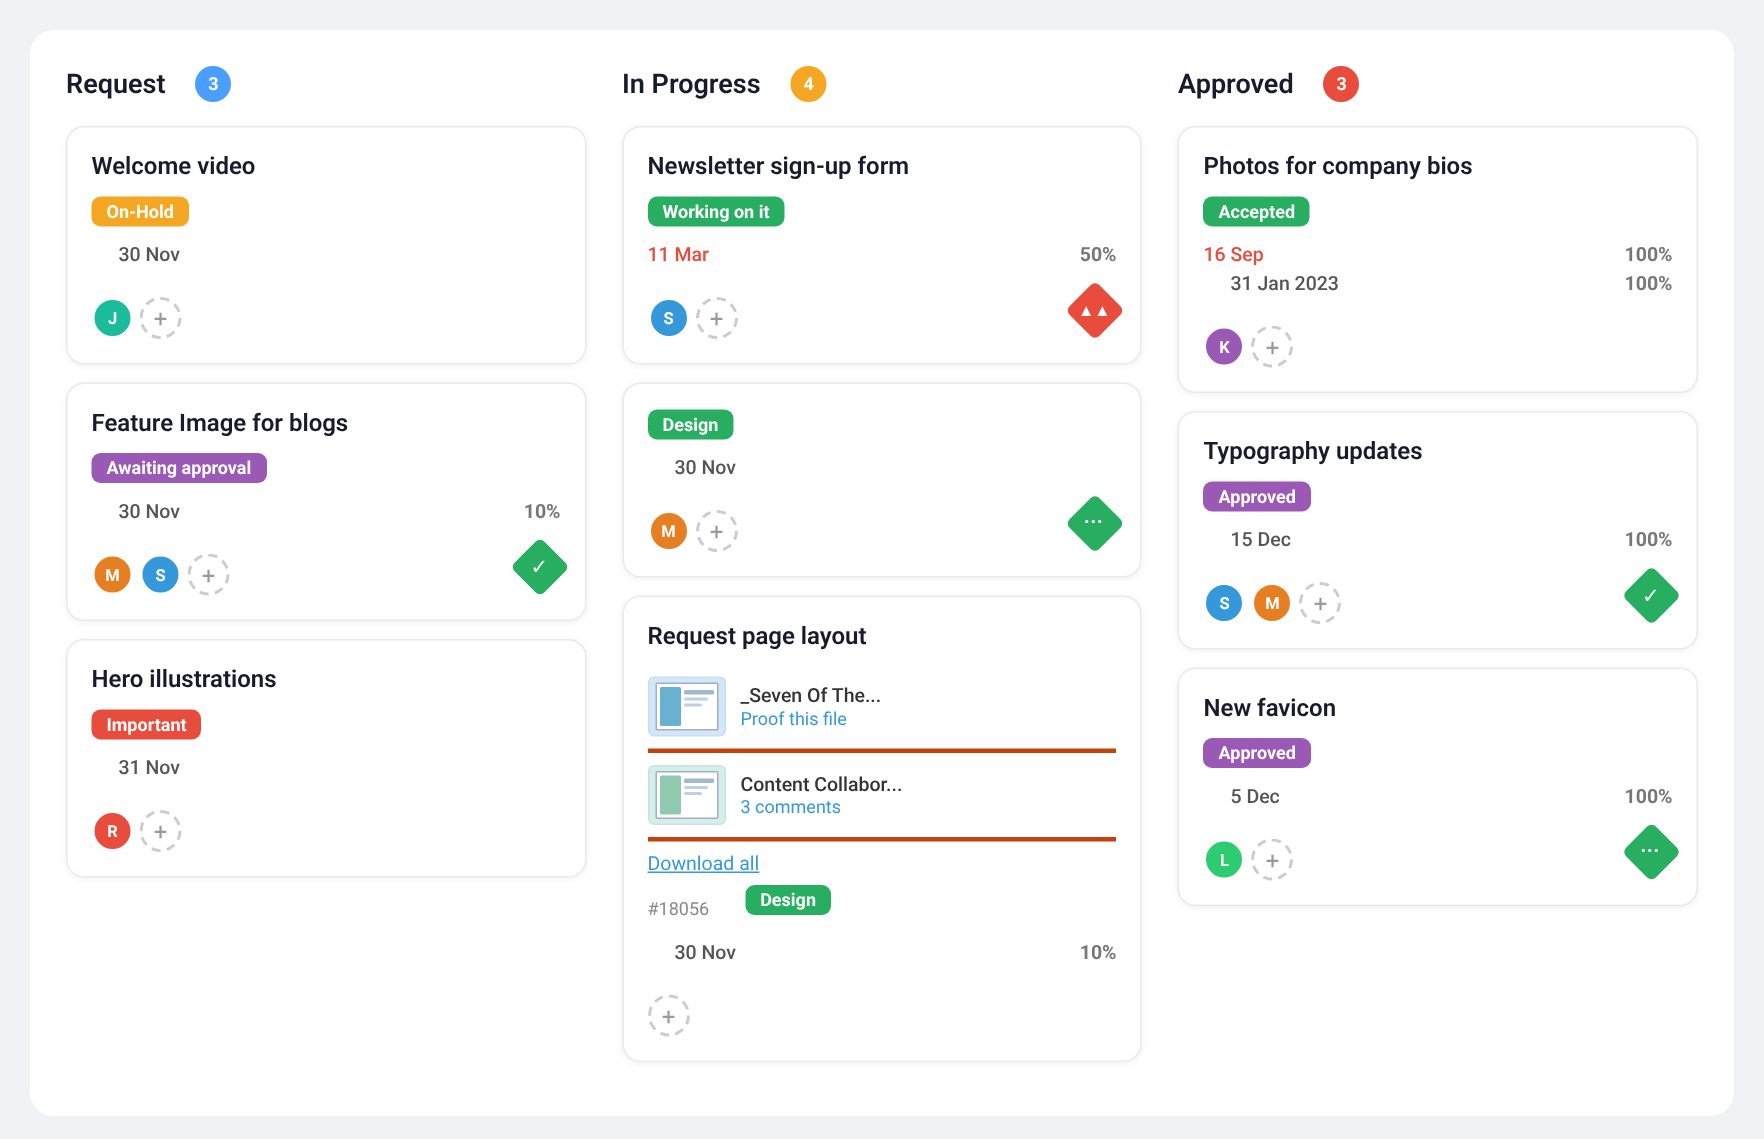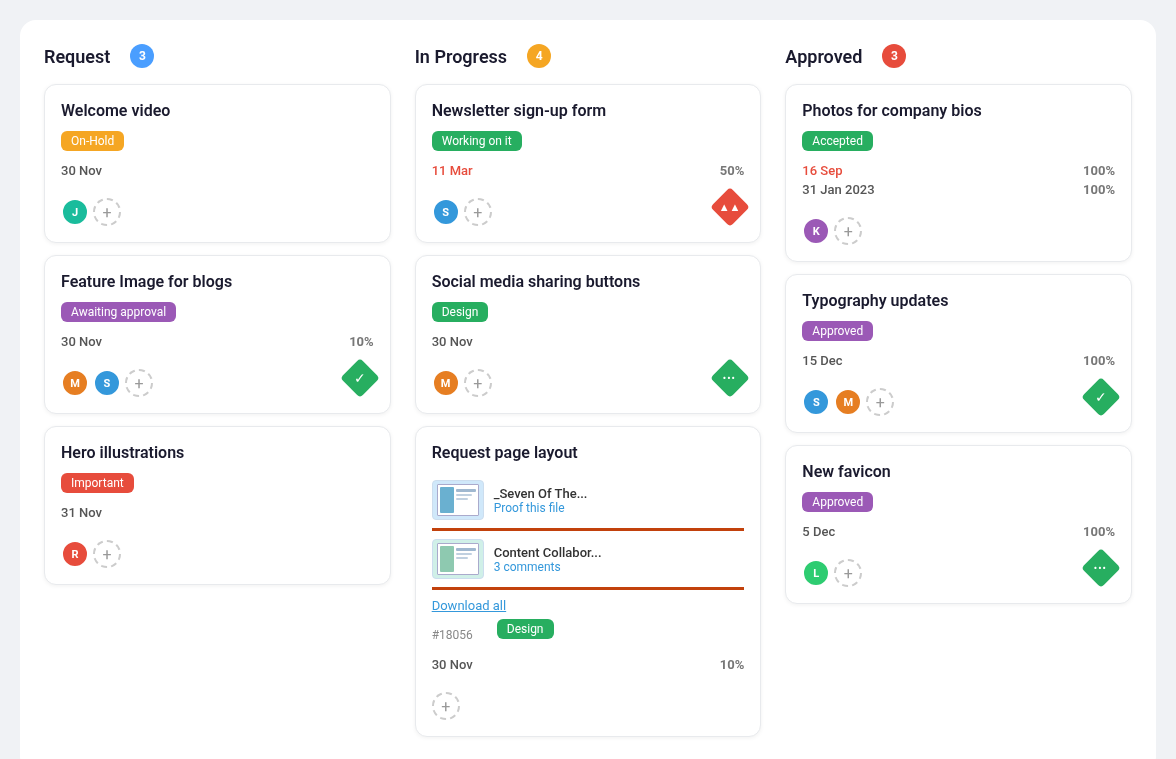--- a/index.html
+++ b/index.html
@@ -65,21 +65,21 @@
       font-size: 16px;
       font-weight: 600;
       color: #1a1a2e;
       margin-bottom: 10px;
     }
     .tag {
       display: inline-block;
       padding: 3px 10px;
       border-radius: 6px;
       font-size: 12px;
-      font-weight: 400;
+      font-weight: 700;
       margin-bottom: 12px;
     }
     .tag-onhold { background: #f5a623; color: #fff; }
     .tag-awaiting { background: #9b59b6; color: #fff; }
     .tag-important { background: #e74c3c; color: #fff; }
     .tag-working { background: #27ae60; color: #fff; }
     .tag-design { background: #27ae60; color: #fff; }
     .tag-accepted { background: #27ae60; color: #fff; }
     .tag-approved { background: #9b59b6; color: #fff; }
 
@@ -90,20 +90,21 @@
     }
     .card-date {
       font-size: 13px;
       color: #e74c3c;
       font-weight: 500;
     }
     .card-date-black {
       font-size: 13px;
       color: #555;
       font-weight: 500;
+      margin-left: 18px;
     }
     .card-percent {
       font-size: 13px;
       color: #777;
       font-weight: 700;
     }
     .avatars {
       display: flex;
       align-items: center;
       gap: 4px;
@@ -255,21 +256,20 @@
             <div class="avatar-add">+</div>
       </div>
       <div>
             <div style="width:28px;height:28px;background:#e74c3c;transform:rotate(45deg);border-radius:4px;display:flex;align-items:center;justify-content:center;flex-shrink:0;">
       <span style="transform:rotate(-45deg);color:#fff;font-size:11px;font-weight:900;">▲▲</span>
     </div>
           </div>
     </div>
       </div>
       <div class="card">
-        <div class="card-title">Social media sharing buttons</div>
         <div><span class="tag tag-design">Design</span></div>
         <div class="card-meta">
       <span class="card-date-black">30 Nov</span>
 
     </div>
         <div class="card-bottom">
       <div class="avatars">
             <div class="avatar" style="background:#e67e22">M</div>
             <div class="avatar-add">+</div>
       </div>

